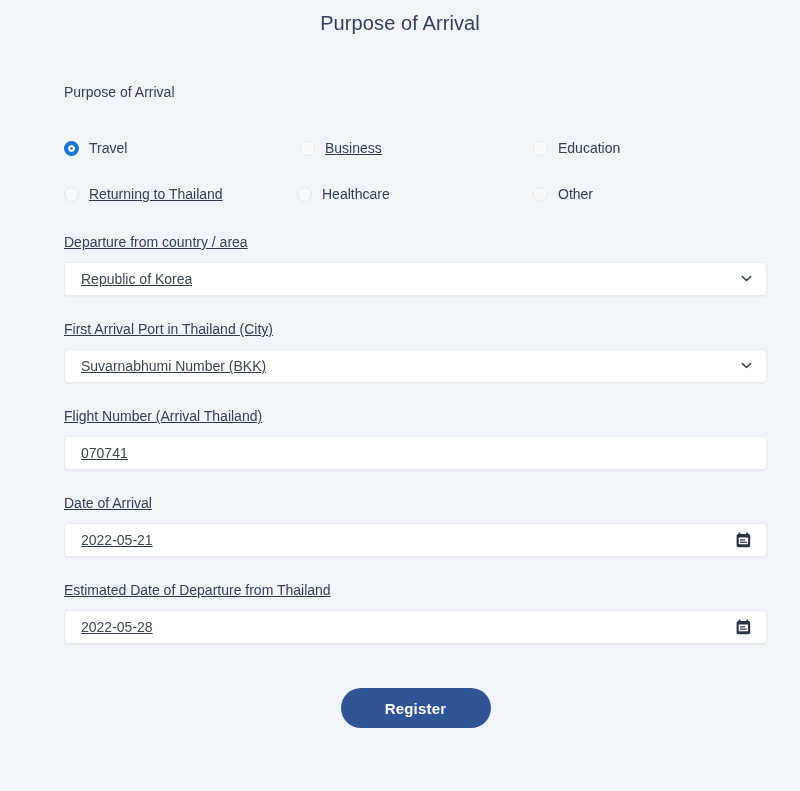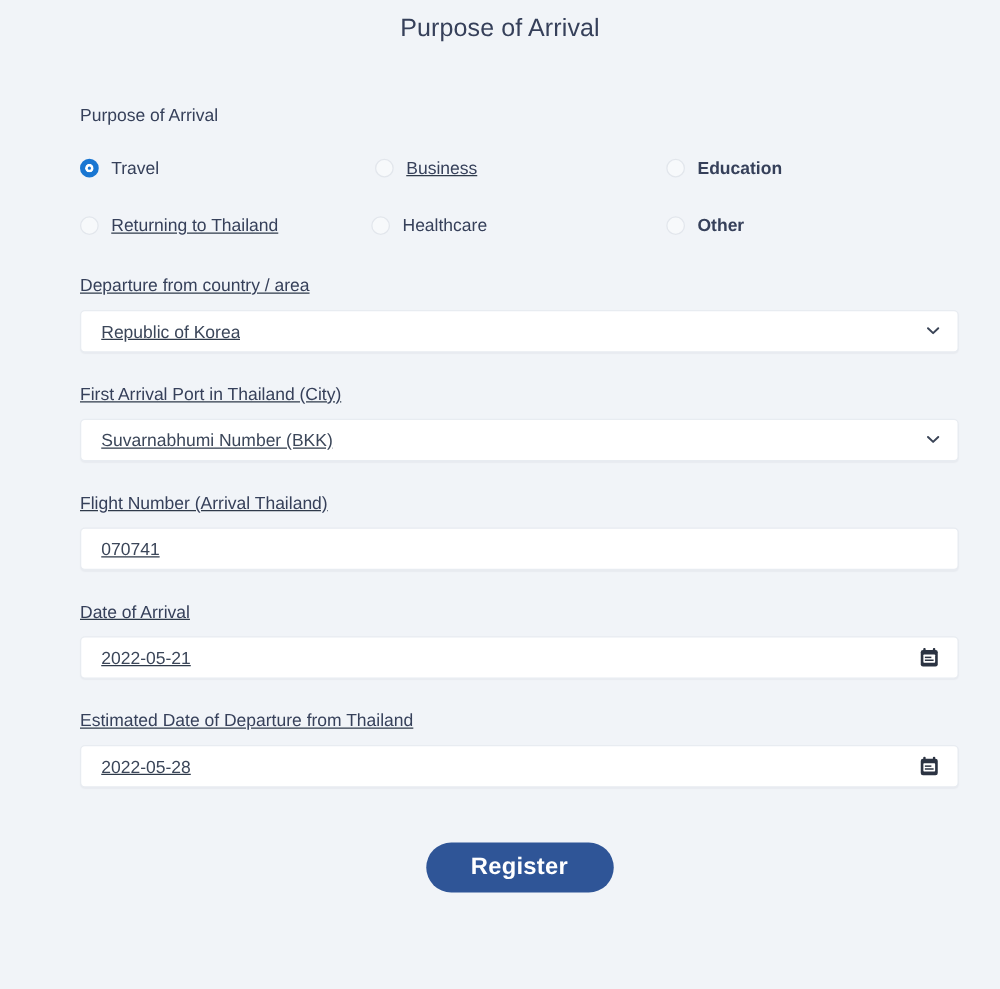--- a/index.html
+++ b/index.html
@@ -40,38 +40,38 @@
 
   .section-label {
     font-size: 14px;
     color: #36405a;
     margin-top: 48px;
     margin-bottom: 0;
     line-height: 18px;
   }
 
   .radio-grid {
-    margin-top: 18px;
+    margin-top: 32px;
   }
 
   .radio-row {
     display: flex;
     align-items: center;
     height: 30px;
     margin-bottom: 16px;
   }
 
   .radio-item {
     display: flex;
     align-items: center;
     box-sizing: border-box;
   }
   .radio-item.col-1 { width: 236px; }
   .radio-item.col-2 { width: 233px; text-decoration: underline; }
-  .radio-item.col-3 { width: 200px; font-weight: bold; }
+  .radio-item.col-3 { width: 200px; }
 
   .radio-mark {
     width: 15px;
     height: 15px;
     border-radius: 50%;
     box-sizing: border-box;
     flex: 0 0 auto;
     border: 1.5px solid #e2e6ec;
     background: #f7f9fb;
   }
@@ -151,21 +151,21 @@
     display: flex;
     justify-content: center;
   }
 
   .submit-button {
     width: 150px;
     height: 40px;
     border-radius: 20px;
     background: #2f5597;
     color: #ffffff;
-    font-size: 19px;
+    font-size: 15px;
     font-weight: bold;
     border: none;
     font-family: "Liberation Sans", sans-serif;
     letter-spacing: 0.2px;
     display: flex;
     align-items: center;
     justify-content: center;
     cursor: pointer;
   }
 </style>

